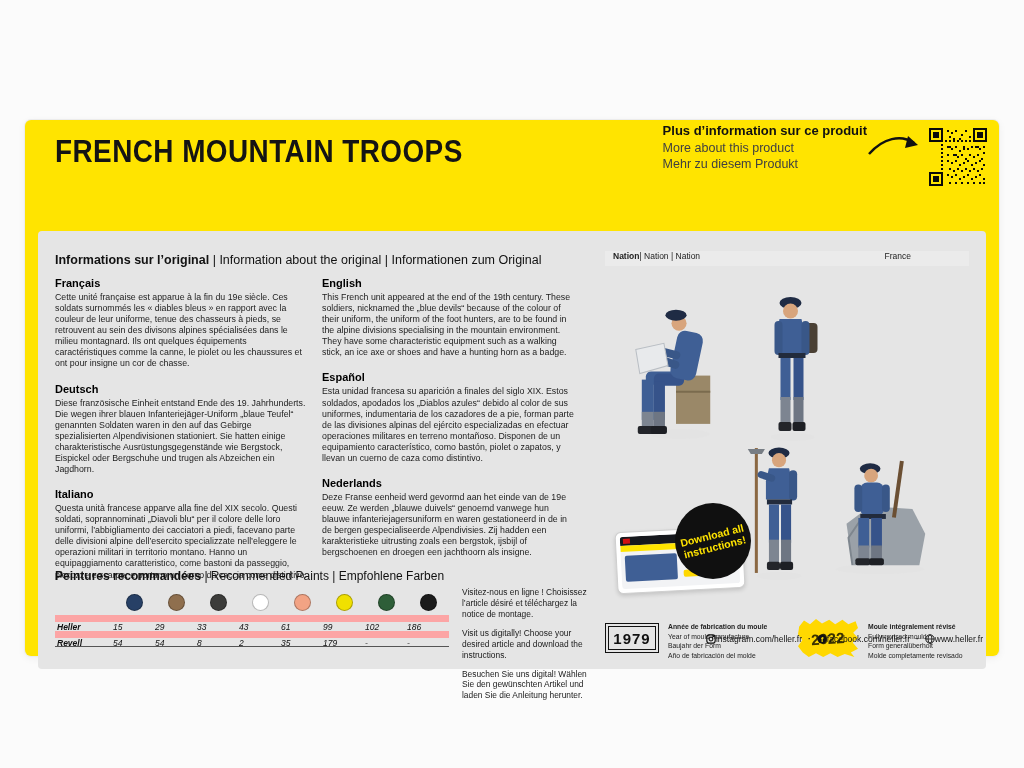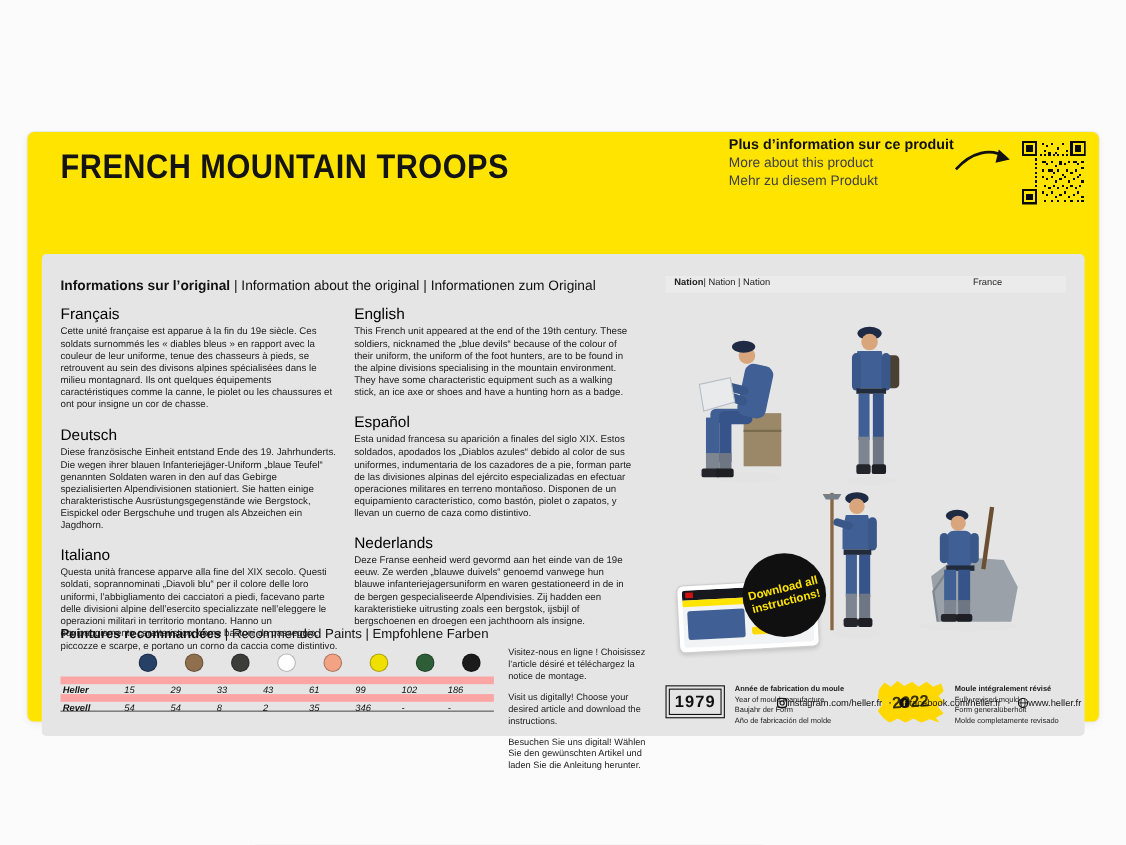--- a/index.html
+++ b/index.html
@@ -33,21 +33,21 @@
     position:absolute; left:13px; top:66px; width:948px; height:438px;
     background:#e5e5e5; border-radius:4px;margin-top:45px;
   }
   .info-heading { position:absolute; left:17px; top:22px; font-size:12.5px; color:#111; }
   .info-heading .b, .paints-heading .b, .nation .b { font-weight:700; }
 
   .col  { position:absolute; top:46px; width:252px; }
   .col1 { left:17px; }
   .col2 { left:284px; }
   .lang-block { margin-bottom:13px; }
-  .lang-block h4 { font-size:14px; font-weight:400; color:#000; margin-bottom:3px; }
+  .lang-block h4 { font-size:11px; font-weight:700; color:#000; margin-bottom:3px; }
   .lang-block p  { font-size:8.8px; line-height:1.26; color:#1c1c1c; }
 
   .nation {
     position:absolute; left:567px; top:20px; width:364px; height:15px;
     background:#ebebeb; display:flex; align-items:flex-start;
     font-size:8.5px; color:#222; padding:0 8px;
   }
   .nation .val { margin-left:auto; margin-right:50px; }
 
   .fig { position:absolute; }
@@ -325,21 +325,21 @@
         <div class="cell">102</div>
         <div class="cell">186</div>
       </div>
       <div class="prow drow last">
         <div class="lab">Revell</div>
         <div class="cell">54</div>
         <div class="cell">54</div>
         <div class="cell">8</div>
         <div class="cell">2</div>
         <div class="cell">35</div>
-        <div class="cell">346</div>
+        <div class="cell">179</div>
         <div class="cell">-</div>
         <div class="cell">-</div>
       </div>
     </div>
 
     <div class="visit">
       <p class="fr">Visitez-nous en ligne ! Choisissez l’article désiré et téléchargez la notice de montage.</p>
       <p class="en">Visit us digitally! Choose your desired article and download the instructions.</p>
       <p class="de">Besuchen Sie uns digital! Wählen Sie den gewünschten Artikel und laden Sie die Anleitung herunter.</p>
     </div>

